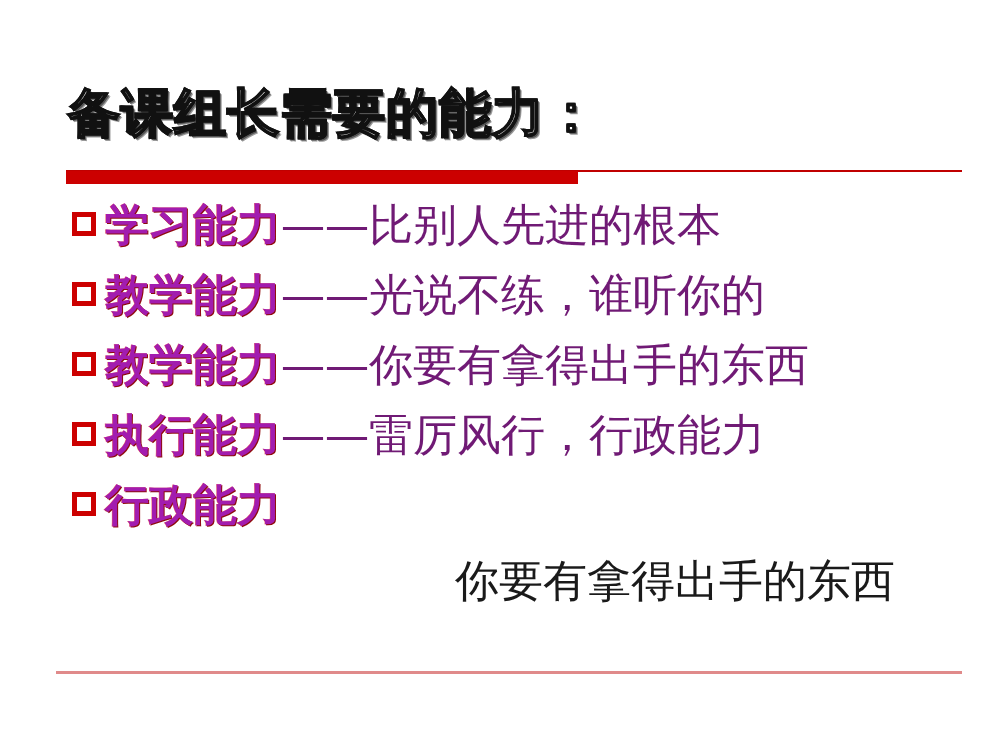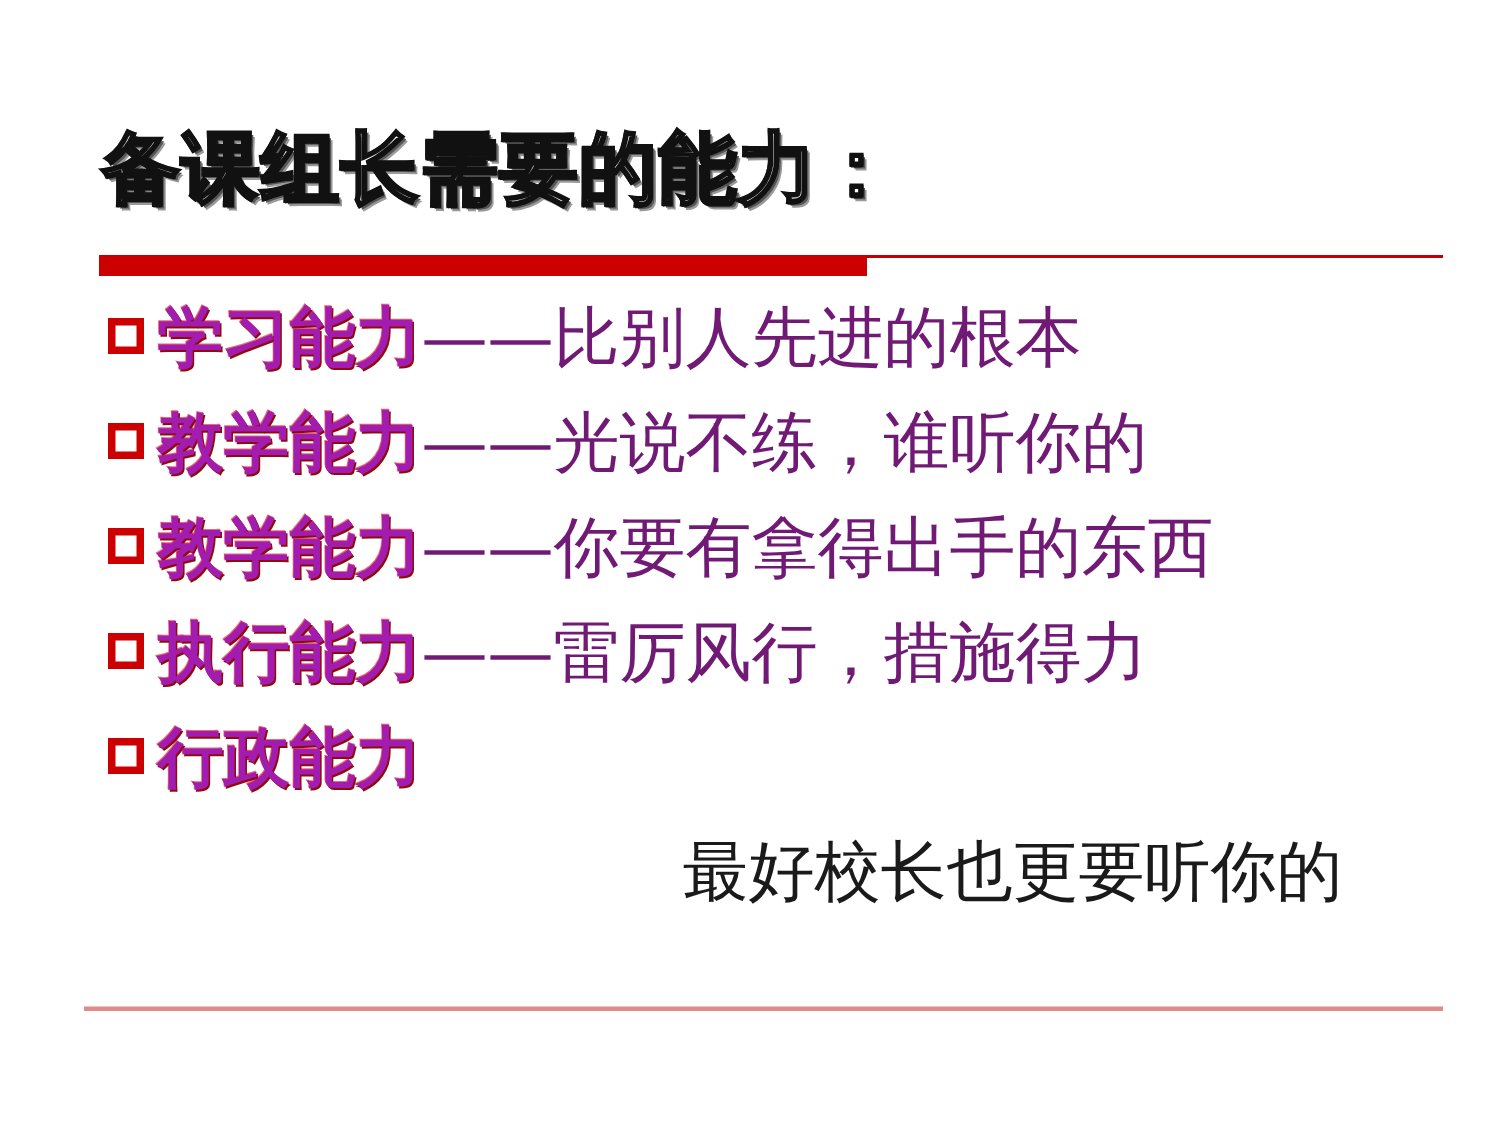--- a/index.html
+++ b/index.html
@@ -164,27 +164,27 @@
 
     <li class="bullet-row">
       <span class="bullet-mark"></span>
       <span class="bullet-key">教学能力</span>
       <span class="bullet-rest">——你要有拿得出手的东西</span>
     </li>
 
     <li class="bullet-row">
       <span class="bullet-mark"></span>
       <span class="bullet-key">执行能力</span>
-      <span class="bullet-rest">——雷厉风行，措施得力</span>
+      <span class="bullet-rest">——雷厉风行，行政能力</span>
     </li>
 
     <li class="bullet-row">
       <span class="bullet-mark"></span>
       <span class="bullet-key">行政能力</span>
     </li>
 
   </ul>
 
-  <div class="continuation">最好校长也更要听你的</div>
+  <div class="continuation">你要有拿得出手的东西</div>
 
   <div class="footer-rule"></div>
 
 </div>
 
 </body></html>

